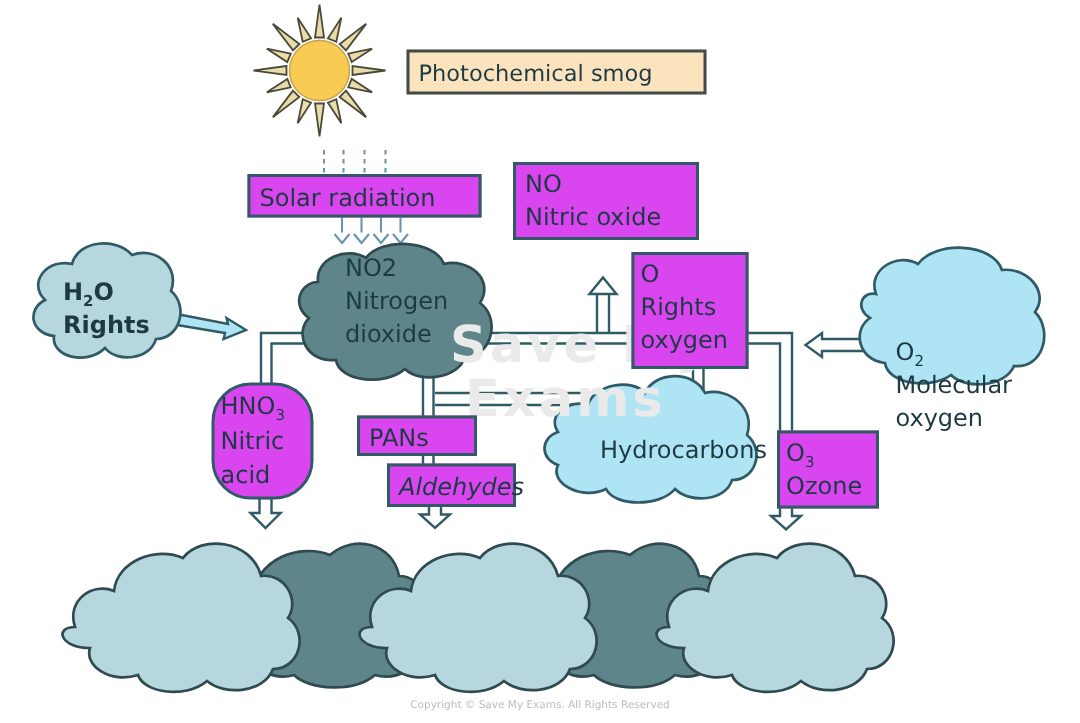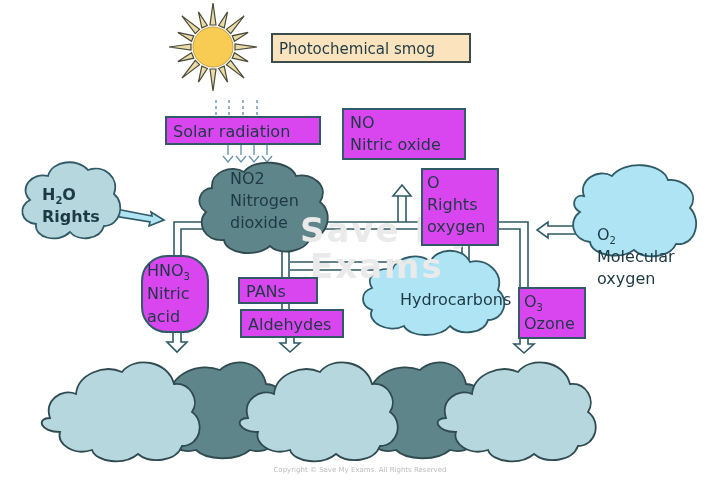--- a/index.html
+++ b/index.html
@@ -146,21 +146,21 @@
 <div class="box" style="left:141px; top:255px; width:68px; height:78px; line-height:23px; padding:2px 4px;border-radius:26px;">
   <div><span>HNO</span><sub>3</sub></div>
   <div>Nitric</div>
   <div>acid</div>
 </div>
 
 <div class="box" style="left:238px; top:277px; width:80px; height:27px; line-height:21px;">
   <span>PANs</span>
 </div>
 
-<div class="box" style="left:240px; top:309px; width:104px; height:29px; line-height:23px;">
+<div class="box" style="left:258px; top:309px; width:86px; height:29px; line-height:23px;font-style:italic;">
   <span>Aldehydes</span>
 </div>
 
 <div class="label" style="left:380px; top:289px;margin-left:20px;">Hydrocarbons</div>
 
 <div class="box" style="left:518px; top:287px; width:68px; height:52px; line-height:22px; padding:2px 4px;">
   <div><span>O</span><sub>3</sub></div>
   <div>Ozone</div>
 </div>
 

